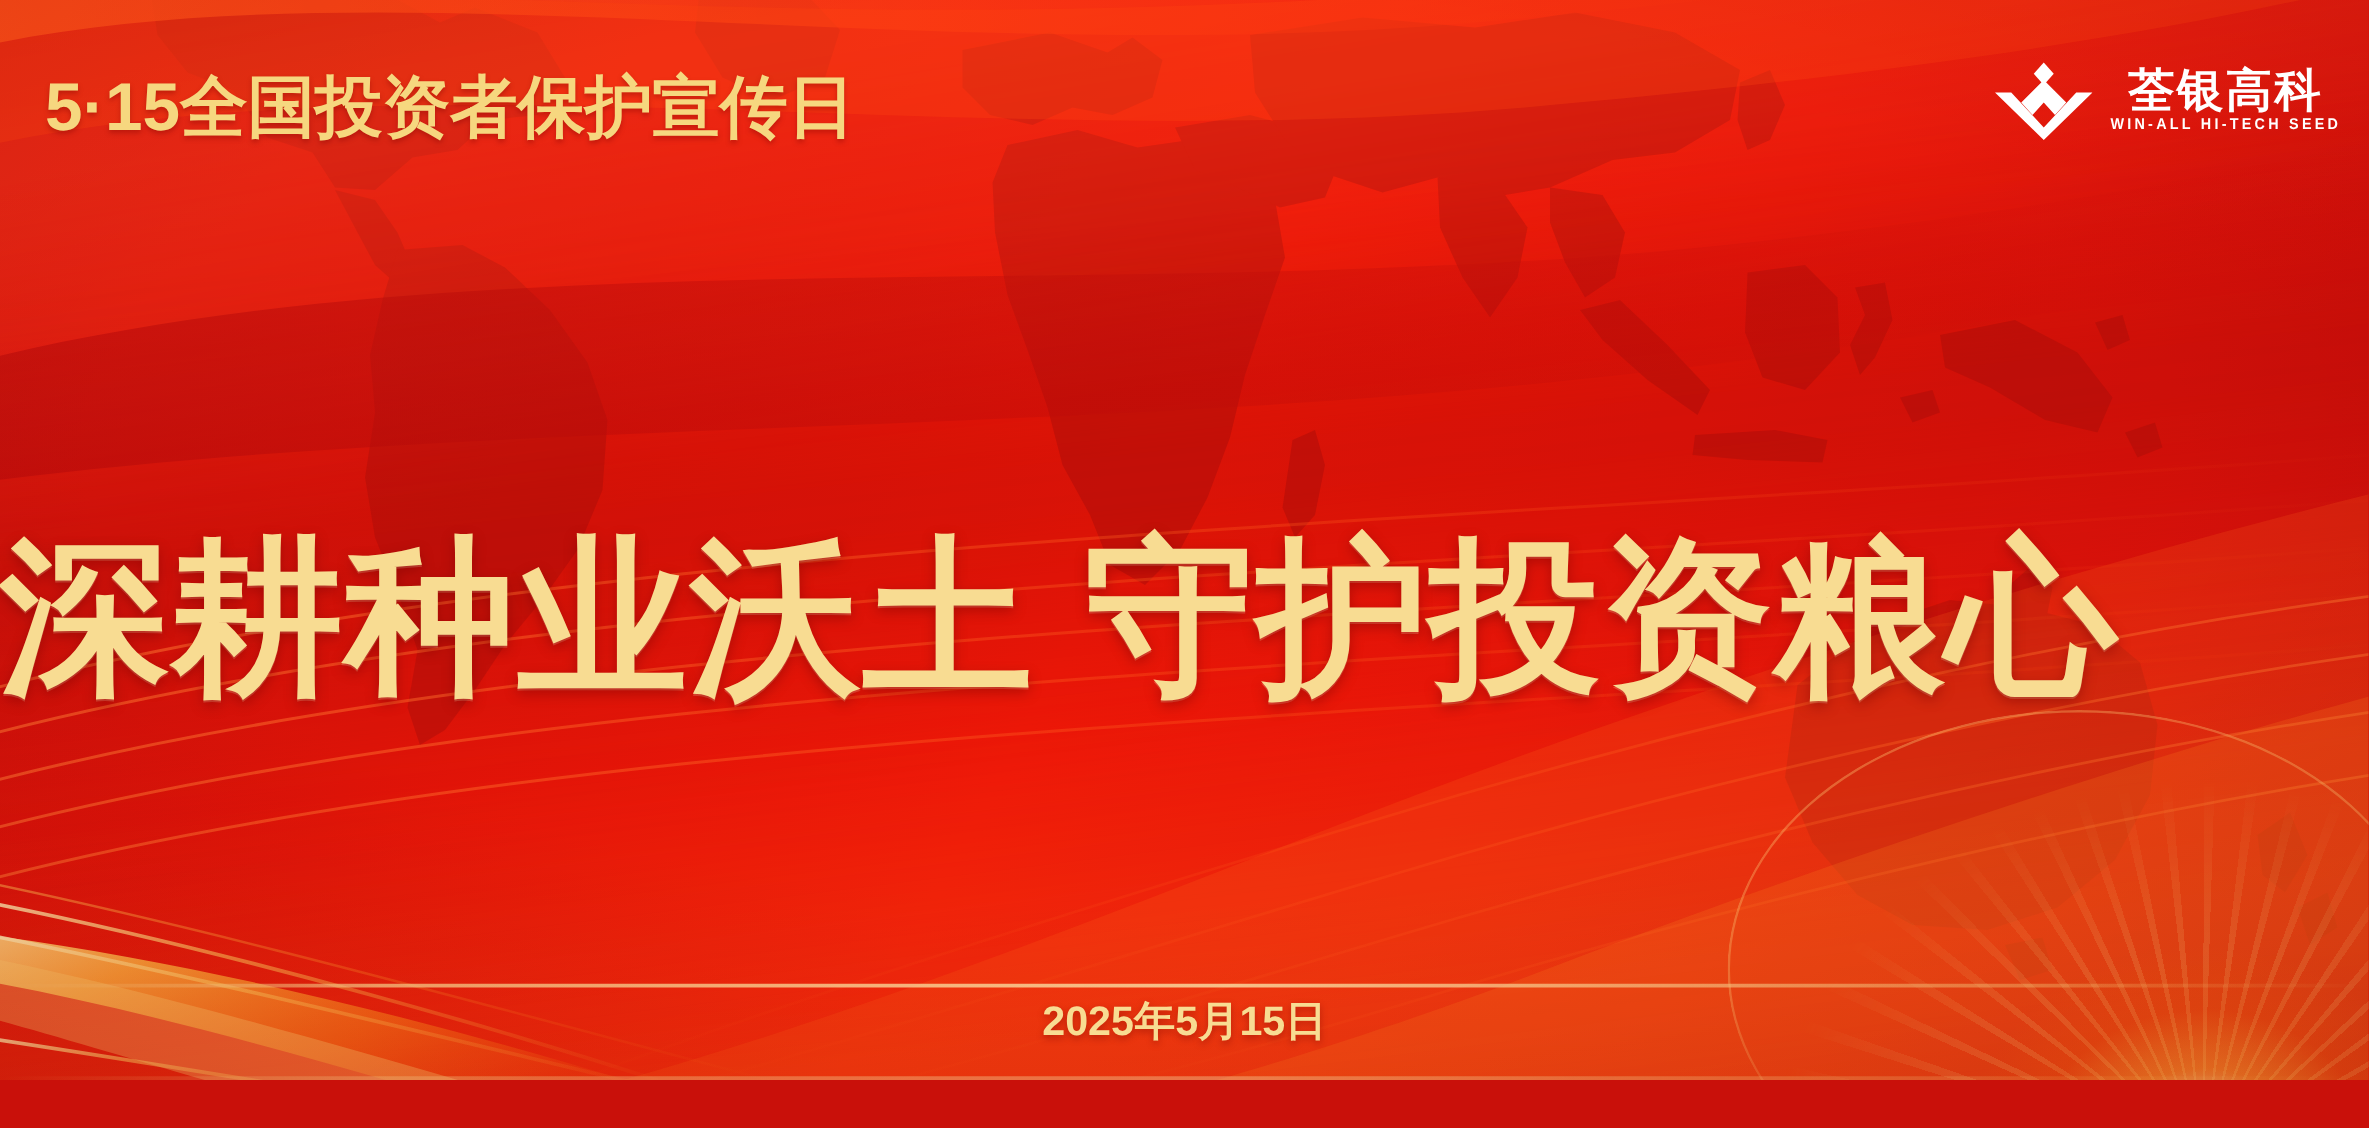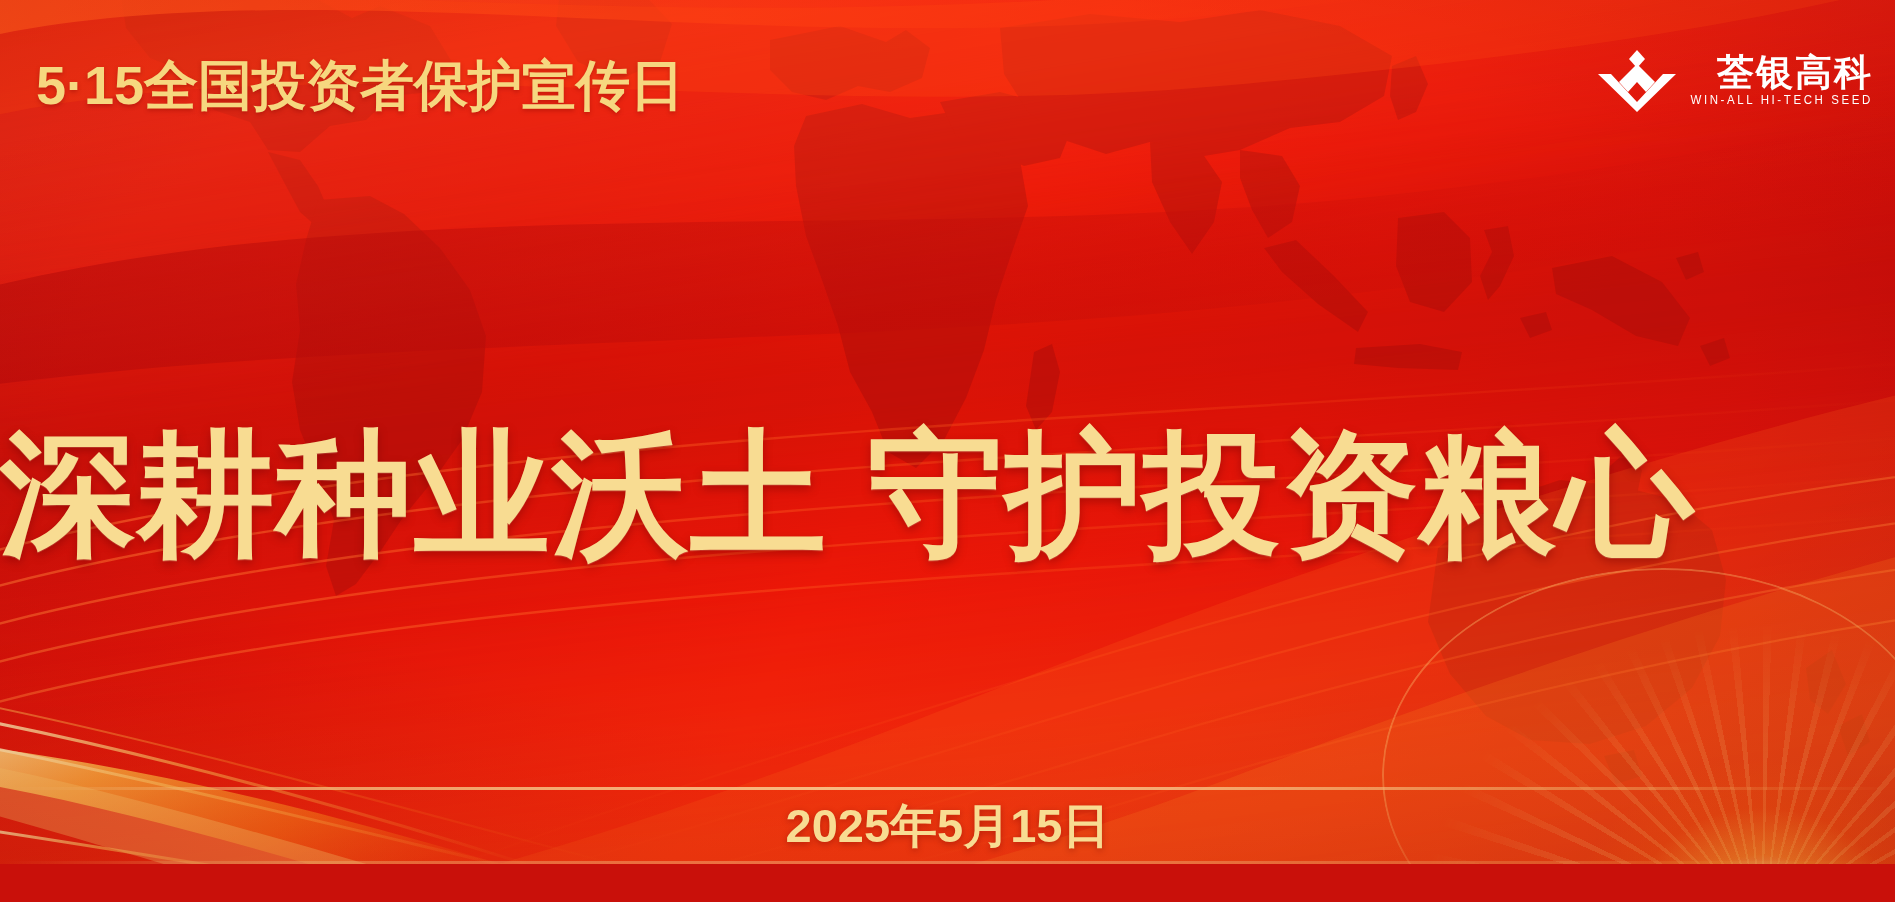--- a/index.html
+++ b/index.html
@@ -132,48 +132,48 @@
     letter-spacing:2px;
     color:#F8DC92;
     white-space:nowrap;
     text-shadow:0 4px 10px rgba(110,0,0,0.42), 0 1px 0 rgba(255,240,190,0.25);
   }
 
   #event-date {
     position:absolute;
     left:0; right:0; top:795px;
     text-align:center;
-    font-size:47px;
+    font-size:33px;
     font-weight:bold;
     color:#F8DC92;
     white-space:nowrap;
     text-shadow:0 2px 6px rgba(110,0,0,0.4);
   }
 
   
   #brand-logo {
     position:absolute;
     right:22px; top:48px;
     display:flex;
     align-items:center;
     gap:14px;
   }
   #brand-mark { width:78px; height:64px; flex:0 0 auto; display:block; }
-  #brand-text { display:flex; flex-direction:column; align-items:flex-end; gap:2px; }
+  #brand-text { display:flex; flex-direction:column; align-items:center; gap:2px; }
   #brand-name-cn {
     font-size:37px;
     font-weight:bold;
     color:#ffffff;
     letter-spacing:2px;
     line-height:1.05;
     white-space:nowrap;
   }
   #brand-name-en {
     font-size:11.5px;
-    font-weight:normal;
+    font-weight:bold;
     color:#ffffff;
     letter-spacing:2.6px;
     white-space:nowrap;
     transform:scaleY(1.08);
     transform-origin:left center;
   }
 </style>
 </head>
 <body>
 

